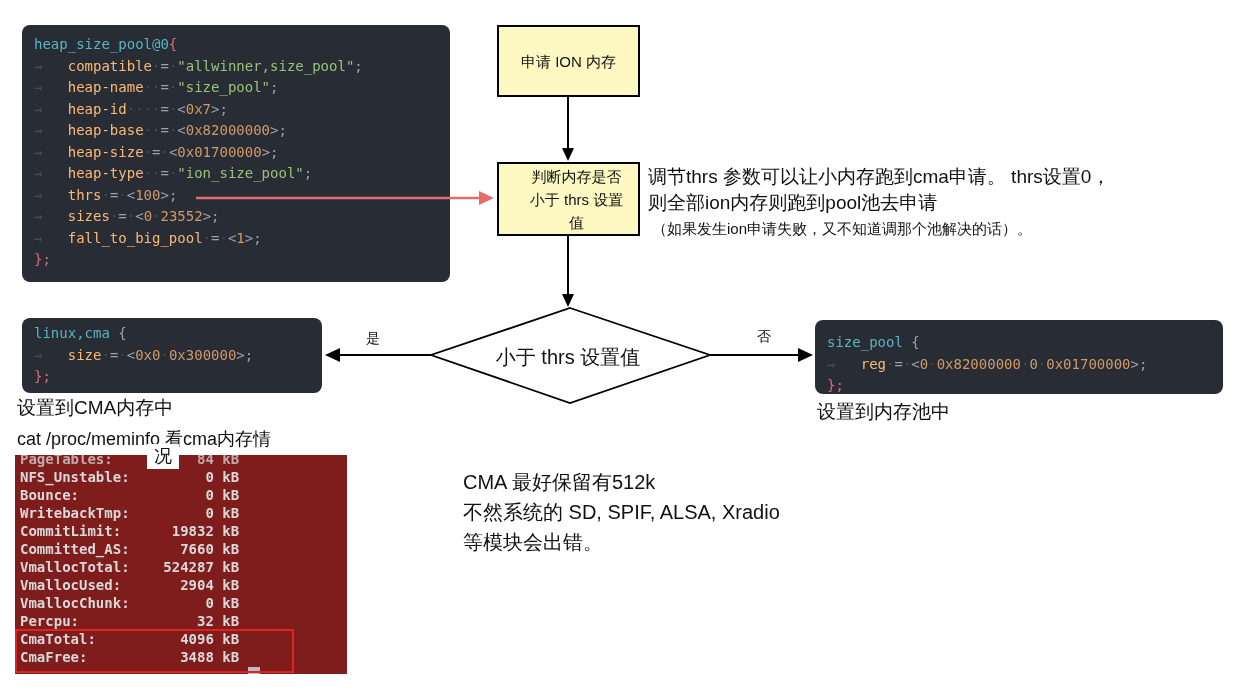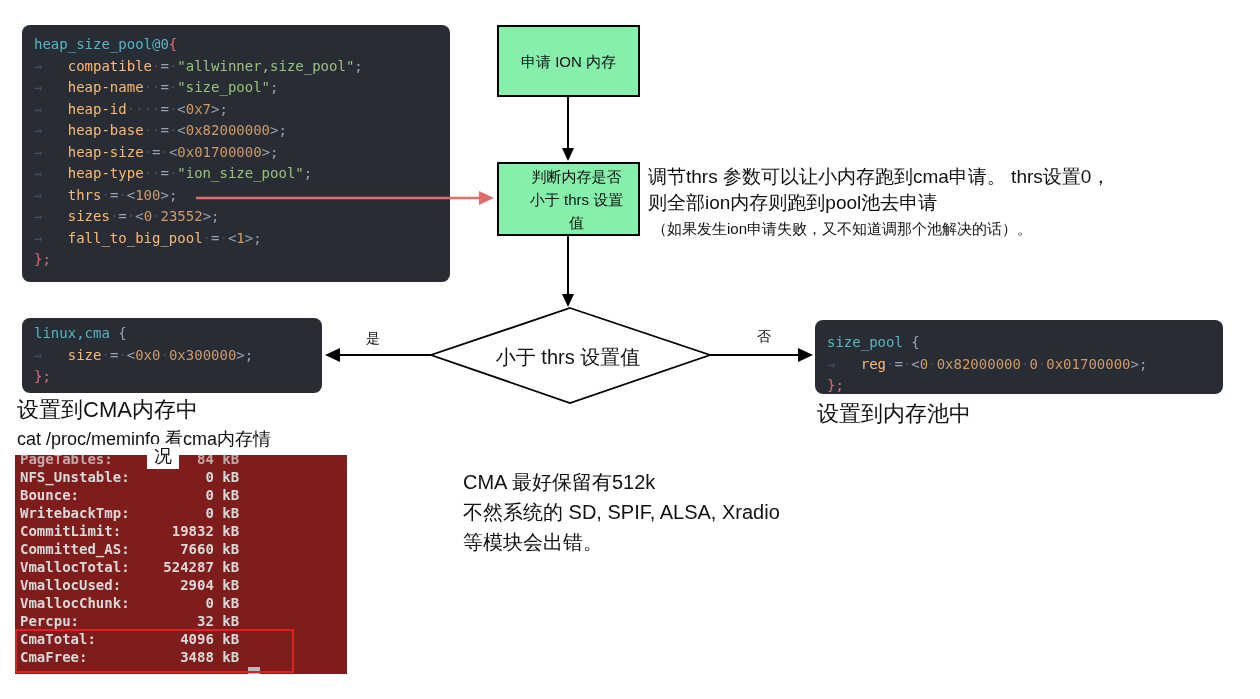--- a/index.html
+++ b/index.html
@@ -18,35 +18,35 @@
   .code-line { height:21.5px; line-height:21.5px; white-space:pre; }
   .tk-n { color:#56b6c2; }           
   .tk-p { color:#fdba74; }           
   .tk-s { color:#98c379; }           
   .tk-o { color:#d19a66; }           
   .tk-k { color:#e06c75; }           
   .tk-g { color:#9aa2af; }           
   .tk-w { color:#454d5c; }           
   
   .flow-box {
-    position:absolute; background:#86efac; border:2px solid #000;
+    position:absolute; background:#fef9c3; border:2px solid #000;
     display:flex; align-items:center; justify-content:center;
     text-align:center; font-size:15px; line-height:23px; z-index:4;
   }
   #connector-layer { position:absolute; left:0; top:0; z-index:3; pointer-events:none; }
   .branch-label { position:absolute; font-size:14px; color:#111; z-index:4; }
   #diamond-text {
     position:absolute; left:431px; top:344px; width:274px; text-align:center;
     font-size:20px; z-index:4;
   }
   
   #note-thrs { position:absolute; left:648px; top:164px; width:612px; z-index:2; }
   #note-thrs .big { font-size:19px; line-height:26px; }
   #note-thrs .small { font-size:15px; line-height:21px; margin-top:2px; padding-left:4px; }
-  .block-label { position:absolute; font-size:22px; z-index:2; }
+  .block-label { position:absolute; font-size:19px; z-index:2; }
   #meminfo-caption { position:absolute; left:17px; top:427px; font-size:18px; z-index:2; }
   #cma-note { position:absolute; left:463px; top:467px; width:430px; font-size:20px; line-height:30px; z-index:2; }
   
   #terminal {
     position:absolute; left:15px; top:455px; width:332px; height:219px;
     background:#7f1d1d; overflow:hidden; z-index:2;
     font-family:"DejaVu Sans Mono", monospace; font-size:14px; font-weight:bold;
     color:#d9d9d9;
   }
   #terminal .term-inner { margin-top:-5px; padding-left:5px; }

